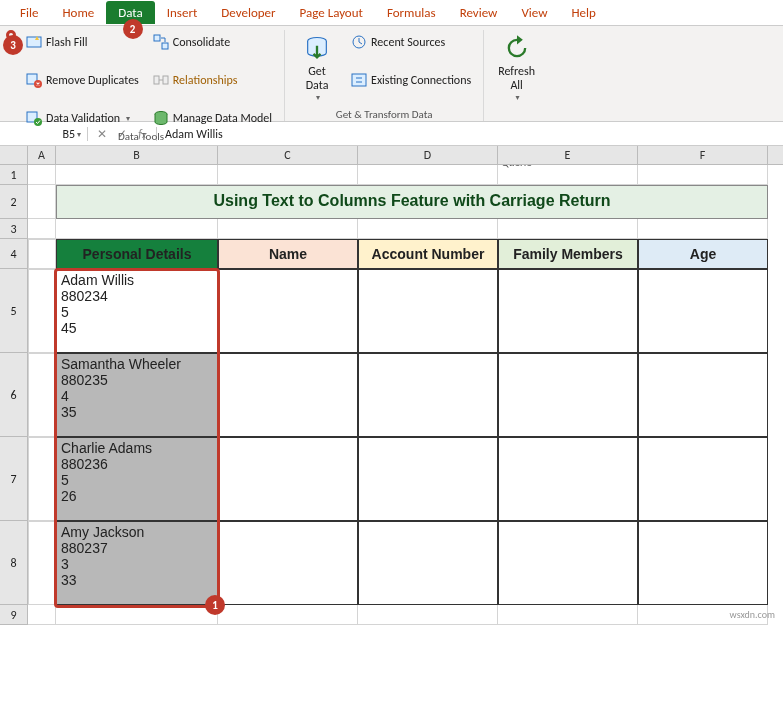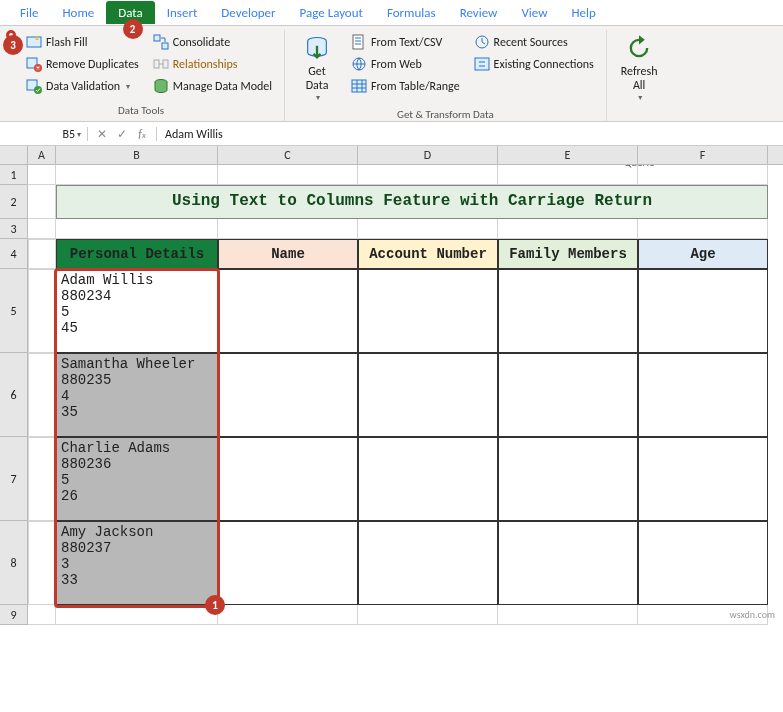--- a/index.html
+++ b/index.html
@@ -1,37 +1,37 @@
 <!DOCTYPE html>
 <html><head>
 <meta charset="utf-8">
 <style>
 * { box-sizing: border-box; margin: 0; padding: 0; }
 body { font-family: "Segoe UI", Calibri, Arial, sans-serif; font-size: 13px; background: #fff; color: #222; width: 783px; }
 
 
 .tabs { display: flex; align-items: center; background: #fff; border-bottom: 1px solid #ccc; padding-left: 8px; height: 26px; }
-.tab { padding: 4px 12px; color: #3b82f6; cursor: pointer; font-size: 13px; }
+.tab { padding: 4px 12px; color: #c2410c; cursor: pointer; font-size: 13px; }
 .tab.active { color: #fff; background: #1a7c2e; border-radius: 3px 3px 0 0; position: relative; }
 .callout { display: inline-flex; align-items: center; justify-content: center; width: 20px; height: 20px; border-radius: 50%; background: #c0392b; color: #fff; font-size: 11px; font-weight: bold; margin-left: 2px; vertical-align: middle; position: relative; }
 .callout.c2 { position:absolute; top:18px; left:50%; transform:translateX(-50%); z-index:5; }
 
 
 .ribbon { display: flex; background: #f3f2f1; border-bottom: 1px solid #ccc; padding: 4px 6px 0 6px; height: 96px; gap: 8px; font-size: 12px; position: relative; }
 .group { display: flex; flex-direction: column; align-items: center; border-right: 1px solid #d9d9d9; padding-right: 8px; }
 .group:last-child { border-right: none; gap: 48px; }
 .group-body { display: flex; gap: 6px; flex: 1; align-items: flex-start;}
 .group-label { font-size: 11px; color: #555; padding: 2px 0 4px; text-align: center; }
 
 .bigbtn { display: flex; flex-direction: column; align-items: center; justify-content: center; padding: 4px 6px; cursor: pointer; text-align: center; min-width: 48px; border-radius: 3px; }
 .bigbtn .ic { width: 28px; height: 28px; margin-bottom: 2px; }
 .ttc-wrap { border: 3px solid #c0392b; border-radius: 6px; padding: 2px; position: relative; }
 .ttc-wrap .callout.c3 { position:absolute; bottom:-18px; left:50%; transform:translateX(-50%);}
 
-.stack { display: flex; flex-direction: column; gap: 2px; padding-top:2px;}
+.stack { display: flex; flex-direction: column; gap: 18px; padding-top:2px;}
 .cmd { display: flex; align-items: center; gap: 4px; padding: 2px 4px; cursor: pointer; white-space: nowrap; border-radius: 3px; }
 .cmd .ic { width: 16px; height: 16px; flex: none; }
 .cmd.dis { color: #a16207; }
 .arrd { font-size: 8px; margin-left: 2px; color: #666; }
 
 
 .fbar { display: flex; align-items: center; border-bottom: 1px solid #ccc; height: 24px; font-size: 12px; }
 .namebox { width: 88px; border-right: 1px solid #ccc; padding: 0 6px; display:flex; align-items:center; justify-content:flex-end; }
 .fbtns { display: flex; gap: 4px; padding: 0 6px; border-right:1px solid #ccc; color:#888;}
 .fxbtn { width:16px; text-align:center; cursor:pointer;}
@@ -41,21 +41,21 @@
 .grid { position: relative; }
 .colhdr { display:flex; background:#e6e6e6; border-bottom:1px solid #bbb; font-size:12px; color:#333; }
 .corner { width:28px; border-right:1px solid #bbb; background:#e6e6e6; }
 .ch { text-align:center; border-right:1px solid #bbb; padding:2px 0;}
 .chA{width:28px;} .chB{width:162px;} .chC{width:140px;} .chD{width:140px;} .chE{width:140px;} .chF{width:130px;}
 
 .rows { display:flex; flex-direction:column; }
 .row { display:flex; }
 .rhd { width:28px; background:#e6e6e6; border-right:1px solid #bbb; border-bottom:1px solid #bbb; text-align:center; font-size:12px; display:flex; align-items:center; justify-content:center;}
 .cA{width:28px;} .cB{width:162px;} .cC{width:140px;} .cD{width:140px;} .cE{width:140px;} .cF{width:130px;}
-.cell { border-right:1px solid #d4d4d4; border-bottom:1px solid #d4d4d4; padding:1px 4px; font-size:14px; font-family: Liberation Mono, monospace; }
+.cell { border-right:1px solid #d4d4d4; border-bottom:1px solid #d4d4d4; padding:1px 4px; font-size:14px; font-family: Liberation Sans, sans-serif; }
 
 .titlecell { background:#e4f0e4; border:1px solid #888; text-align:center; font-weight:bold; font-size:16px; color:#10491a; padding:6px 4px;}
 .hdrrow .cell { font-weight:bold; text-align:center; padding:6px 4px; border:1px solid #333;}
 .h-b{background:#15803d;} .h-c{background:#fbe3d5;} .h-d{background:#fff2cc;} .h-e{background:#e2efd9;} .h-f{background:#deebf6;}
 
 .datacell { background:#b8b8b8; border:1px solid #333; white-space:pre-line; vertical-align:top; padding:2px 4px;}
 .datacell.first { background:#fff; }
 .datarow .cell:not(.datacell){ border:1px solid #333; background:#fff;}
 
 .selbox { position:absolute; border:3px solid #c0392b; border-radius:4px; pointer-events:none; z-index:3;}
@@ -152,43 +152,20 @@
             <path d="M4 6 L4 16 A8 3 0 0 0 20 16 L20 6" fill="#dbeeff" stroke="#2b72c4"></path>
             <path d="M12 10 L12 20 M9 17 L12 20 L15 17" stroke="#2a7a2a" fill="none" stroke-width="2"></path>
           </svg>
         <span style="white-space:pre-line;">Get
 Data</span>
           <span class="arrd">▾</span>
       </div>
       <div class="stack">
         <div class="cmd">
             <svg class="ic" viewBox="0 0 16 16">
-              <rect x="2" y="1" width="10" height="14" fill="#fff" stroke="#666"></rect>
-              <path d="M4 4h6M4 7h6M4 10h6" stroke="#2b72c4"></path>
-            </svg>
-            <span>From Text/CSV</span>
-          </div>
-        <div class="cmd">
-            <svg class="ic" viewBox="0 0 16 16">
-              <circle cx="8" cy="8" r="6" fill="none" stroke="#2b72c4"></circle>
-              <path d="M2 8h12M8 2a10 10 0 010 12M8 2a10 10 0 000 12" stroke="#2b72c4" fill="none"></path>
-            </svg>
-            <span>From Web</span>
-          </div>
-        <div class="cmd">
-            <svg class="ic" viewBox="0 0 16 16">
-              <rect x="1" y="2" width="14" height="12" fill="#dbeeff" stroke="#2b72c4"></rect>
-              <path d="M1 6h14M1 10h14M6 2v12M11 2v12" stroke="#2b72c4"></path>
-            </svg>
-            <span>From Table/Range</span>
-          </div>
-      </div>
-      <div class="stack">
-        <div class="cmd">
-            <svg class="ic" viewBox="0 0 16 16">
               <circle cx="8" cy="8" r="6" fill="none" stroke="#2b72c4"></circle>
               <path d="M8 4v4l3 2" stroke="#2b72c4" fill="none"></path>
             </svg>
             <span>Recent Sources</span>
           </div>
         <div class="cmd">
             <svg class="ic" viewBox="0 0 16 16">
               <rect x="1" y="2" width="14" height="12" fill="#dbeeff" stroke="#2b72c4"></rect>
               <path d="M5 6h6M5 10h6" stroke="#2b72c4"></path>
             </svg>

